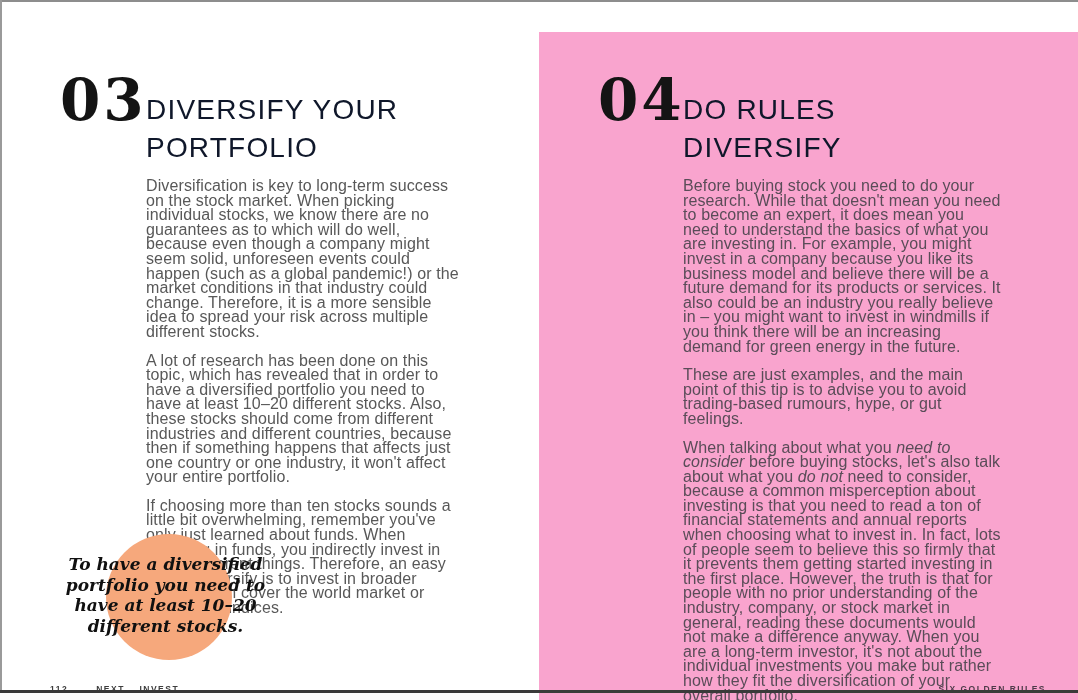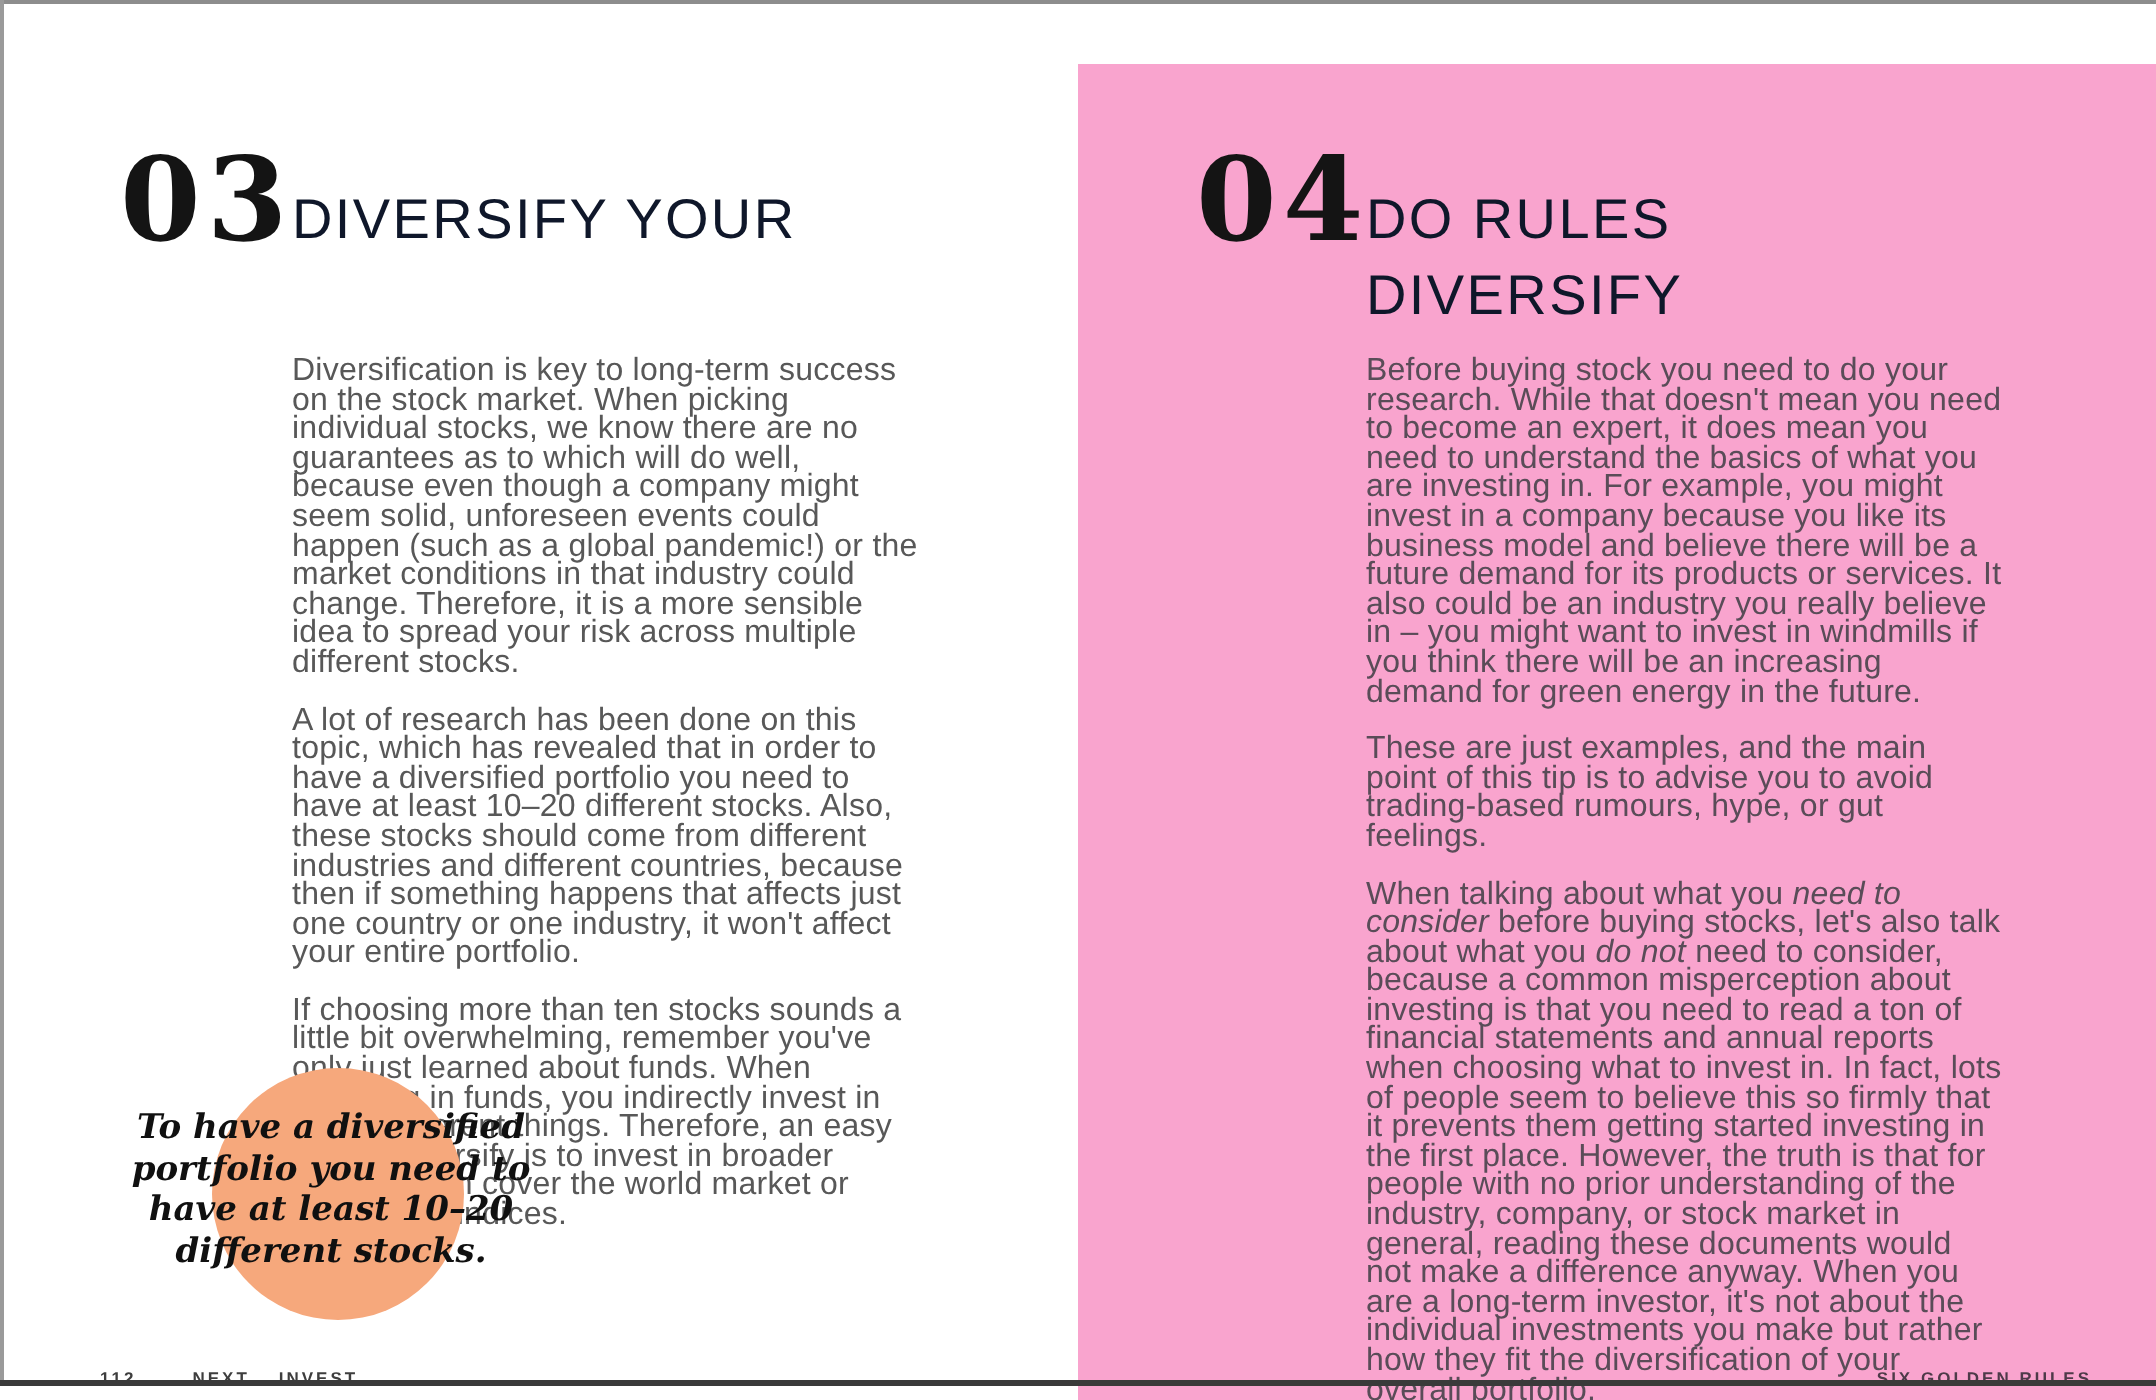--- a/index.html
+++ b/index.html
@@ -76,20 +76,21 @@
 </head>
 <body>
 
 <div class="spread">
 
   <div class="page page-left">
     <div class="tip-number">03</div>
 
     <div class="tip-title">
       <div>DIVERSIFY YOUR</div>
+      <div>PORTFOLIO</div>
     </div>
 
     <div class="body-col">
       <p>Diversification is key to long-term success on the stock market. When picking individual stocks, we know there are no guarantees as to which will do well, because even though a company might seem solid, unforeseen events could happen (such as a global pandemic!) or the market conditions in that industry could change. Therefore, it is a more sensible idea to spread your risk across multiple different stocks.</p>
       <p>A lot of research has been done on this topic, which has revealed that in order to have a diversified portfolio you need to have at least 10–20 different stocks. Also, these stocks should come from different industries and different countries, because then if something happens that affects just one country or one industry, it won't affect your entire portfolio.</p>
       <p>If choosing more than ten stocks sounds a little bit overwhelming, remember you've only just learned about funds. When investing in funds, you indirectly invest in lots of different things. Therefore, an easy way to diversify is to invest in broader funds, which cover the world market or other large indices.</p>
     </div>
 
     <div class="quote-circle"></div>
     <div class="pull-quote">

